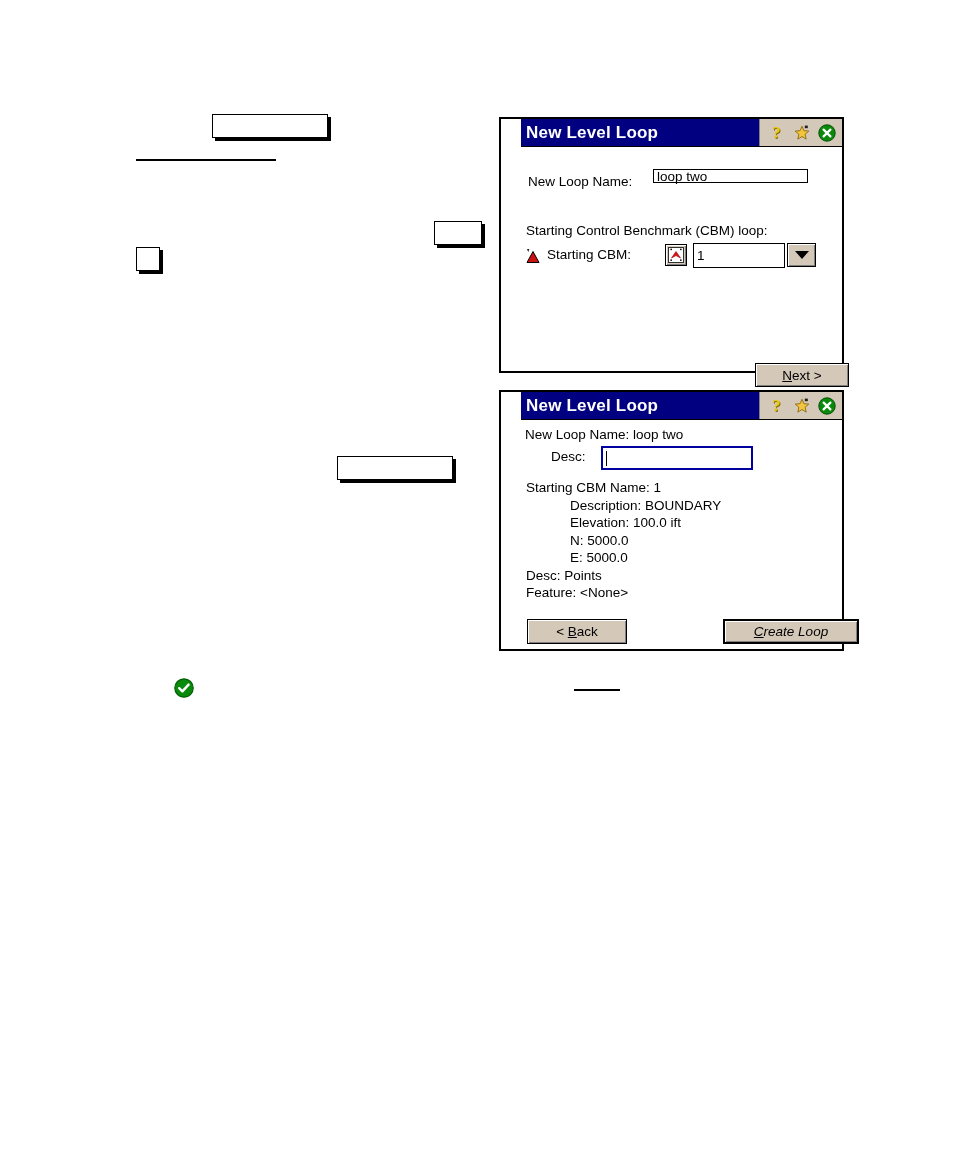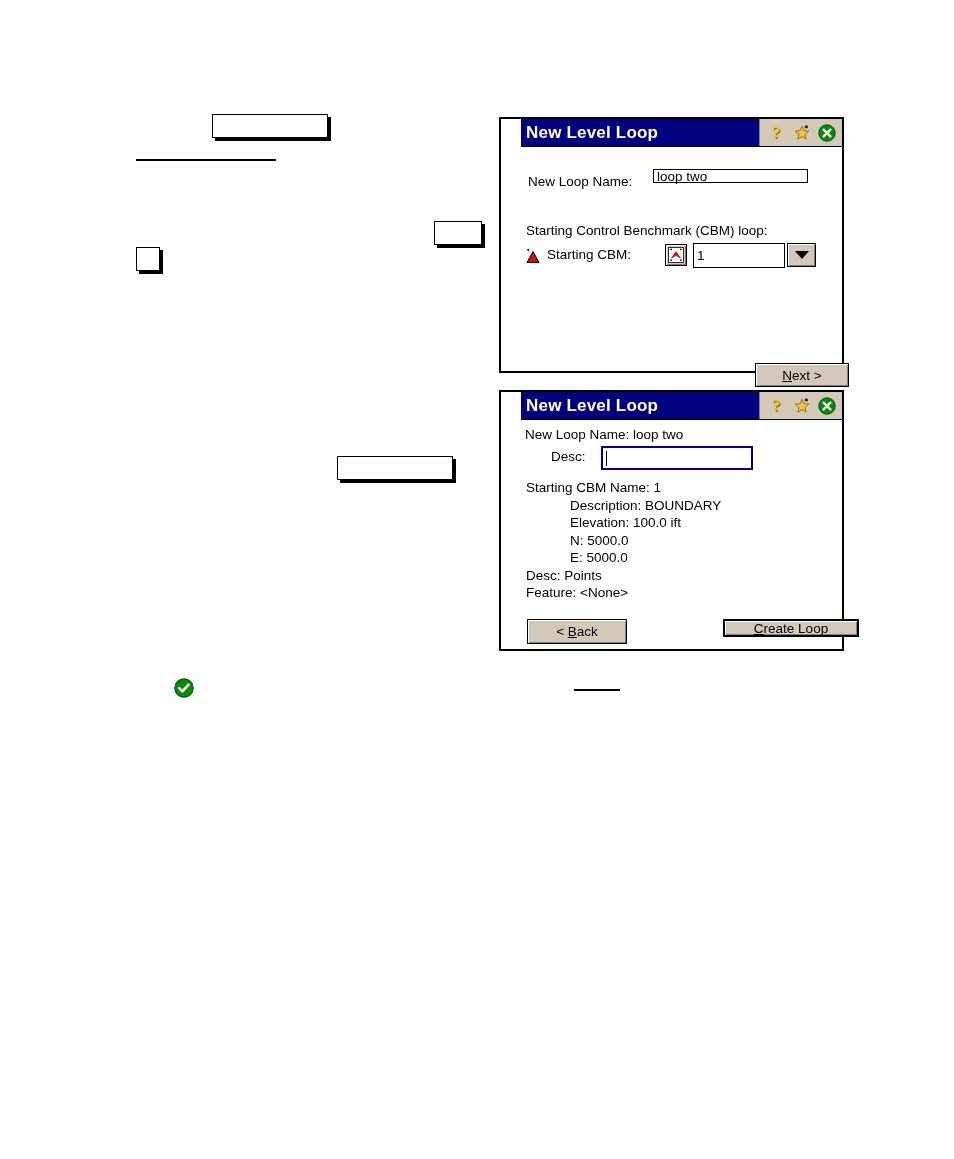--- a/index.html
+++ b/index.html
@@ -315,18 +315,18 @@
       <div class="indent">N: 5000.0</div>
       <div class="indent">E: 5000.0</div>
       <div>Desc: Points</div>
       <div>Feature: &lt;None&gt;</div>
     </div>
 
     <div class="btn" style="position:absolute; left:6px; top:199px; width:100px; height:25px;">
       <span>&lt; <u>B</u>ack</span>
     </div>
 
-    <div class="btn default" style="position:absolute; left:202px; top:199px; width:136px; height:18px;">
+    <div class="btn default" style="position:absolute; left:202px; top:199px; width:136px; height:25px;font-style:italic;">
       <span><u>C</u>reate Loop</span>
     </div>
 
   </div>
 </div>
 
 </body></html>

